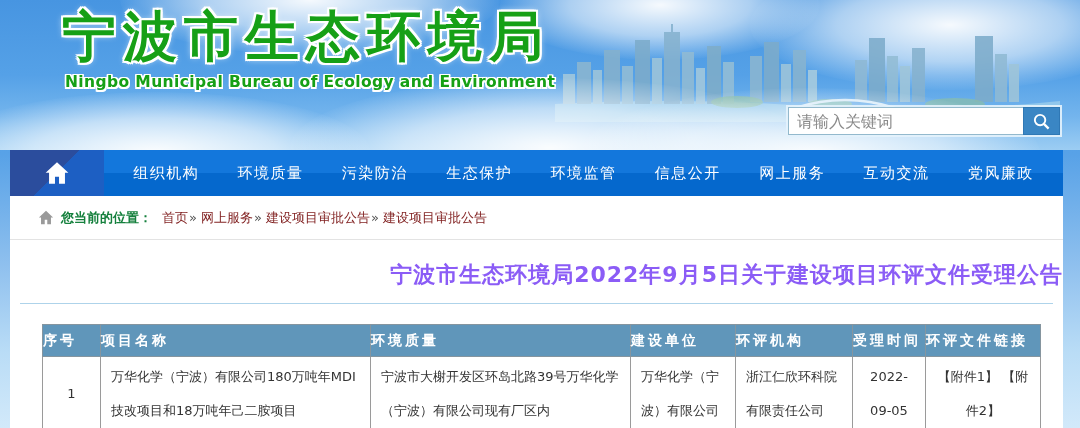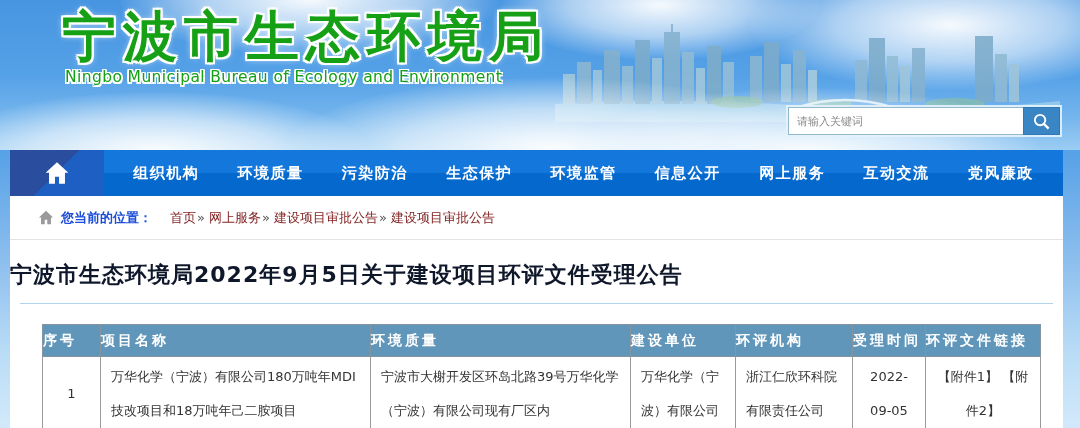--- a/index.html
+++ b/index.html
@@ -29,71 +29,71 @@
 
   .skyline { position:absolute; left:555px; top:22px; width:505px; height:100px; opacity:.88; }
 
   .logo-block { position:absolute; left:62px; top:6px; }
   .logo-cn {
     font-size:54px; font-weight:bold; color:#16a016; letter-spacing:7px; line-height:1.15;
     text-shadow:-2px -2px 0 #fff, 0 -2px 0 #fff, 2px -2px 0 #fff, -2px 0 0 #fff,
                  2px 0 0 #fff, -2px 2px 0 #fff, 0 2px 0 #fff, 2px 2px 0 #fff, 0 0 7px rgba(255,255,255,.9);
   }
   .logo-en {
-    padding-left:3px;
-    font-size:15.5px; font-weight:normal; color:#16a016; letter-spacing:.4px;
+    margin-top:5px; padding-left:3px;
+    font-size:15.5px; font-weight:bold; color:#16a016; letter-spacing:.4px;
     text-shadow:-1.5px -1.5px 0 #fff, 0 -1.5px 0 #fff, 1.5px -1.5px 0 #fff, -1.5px 0 0 #fff,
                  1.5px 0 0 #fff, -1.5px 1.5px 0 #fff, 0 1.5px 0 #fff, 1.5px 1.5px 0 #fff;
   }
 
   .search-box {
     position:absolute; right:18px; top:105px; width:276px; height:32px;
     display:flex; border:2px solid rgba(228,242,252,.85); background:rgba(228,242,252,.4);
   }
   .search-input {
     flex:1; min-width:0; height:100%; border:1px solid #93b9cd; border-right:none;
-    padding:0 8px; font-size:11px; color:#1d4ed8; background:#fff; outline:none;
+    padding:0 8px; font-size:16px; color:#1d4ed8; background:#fff; outline:none;
     font-family:"DejaVu Sans", sans-serif;
   }
   .search-input::placeholder { color:#8a8a8a; }
   .search-btn {
     width:37px; height:100%; border:1px solid #2f78b5; background:#3a86c4;
     display:flex; align-items:center; justify-content:center; cursor:pointer;
   }
 
   
   .main-nav {
     position:absolute; left:10px; top:150px; width:1053px; height:46px;
     background:linear-gradient(180deg,#1377dc 0%,#1377dc 50%,#0568cd 50%,#0568cd 100%);
     display:flex; align-items:stretch;
   }
   .nav-home {
     width:94px; display:flex; align-items:center; justify-content:center; cursor:pointer;
     background:linear-gradient(135deg,#2b4d9d 49.6%,#1d5fc3 50%);
   }
-  .nav-items { flex:1; display:flex; justify-content:space-around; align-items:center; padding:0 10px;font-weight:bold; }
+  .nav-items { flex:1; display:flex; justify-content:space-around; align-items:center; padding:0 10px; }
   .nav-item { color:#fff; font-size:15px; letter-spacing:1.5px; cursor:pointer; white-space:nowrap; }
 
   
   .content {
     position:absolute; left:10px; top:196px; width:1053px; height:232px;
     background:#fff; overflow:hidden;
   }
   .breadcrumb {
     height:44px; border-bottom:1px solid #e3e3e3;
     display:flex; align-items:center; padding-left:28px;
     font-size:13px; color:#555;
   }
-  .breadcrumb .crumb-label { font-weight:bold; color:#1d4ed8; margin:0 18px 0 7px; }
+  .breadcrumb .crumb-label { font-weight:bold; color:#15803d; margin:0 10px 0 7px; }
   .breadcrumb a { color:#7f1d1d; text-decoration:none; cursor:pointer; }
   .breadcrumb .sep { margin:0 4px 0 1px; color:#555; }
 
   .page-title {
-    margin-top:20px; text-align:left;
-    font-size:22px; font-weight:bold; color:#0f172a; letter-spacing:1px;
+    margin-top:20px; text-align:right;
+    font-size:22px; font-weight:bold; color:#8b5cf6; letter-spacing:1px;
   }
   .title-divider { margin:13px 10px 0 10px; border-bottom:1px solid #aed3ea; }
 
   
   table.eia-table {
     margin:20px 0 0 32px; width:998px;
     border-collapse:collapse; table-layout:fixed;
     font-size:13px; color:#333;
   }
   .eia-table th {

